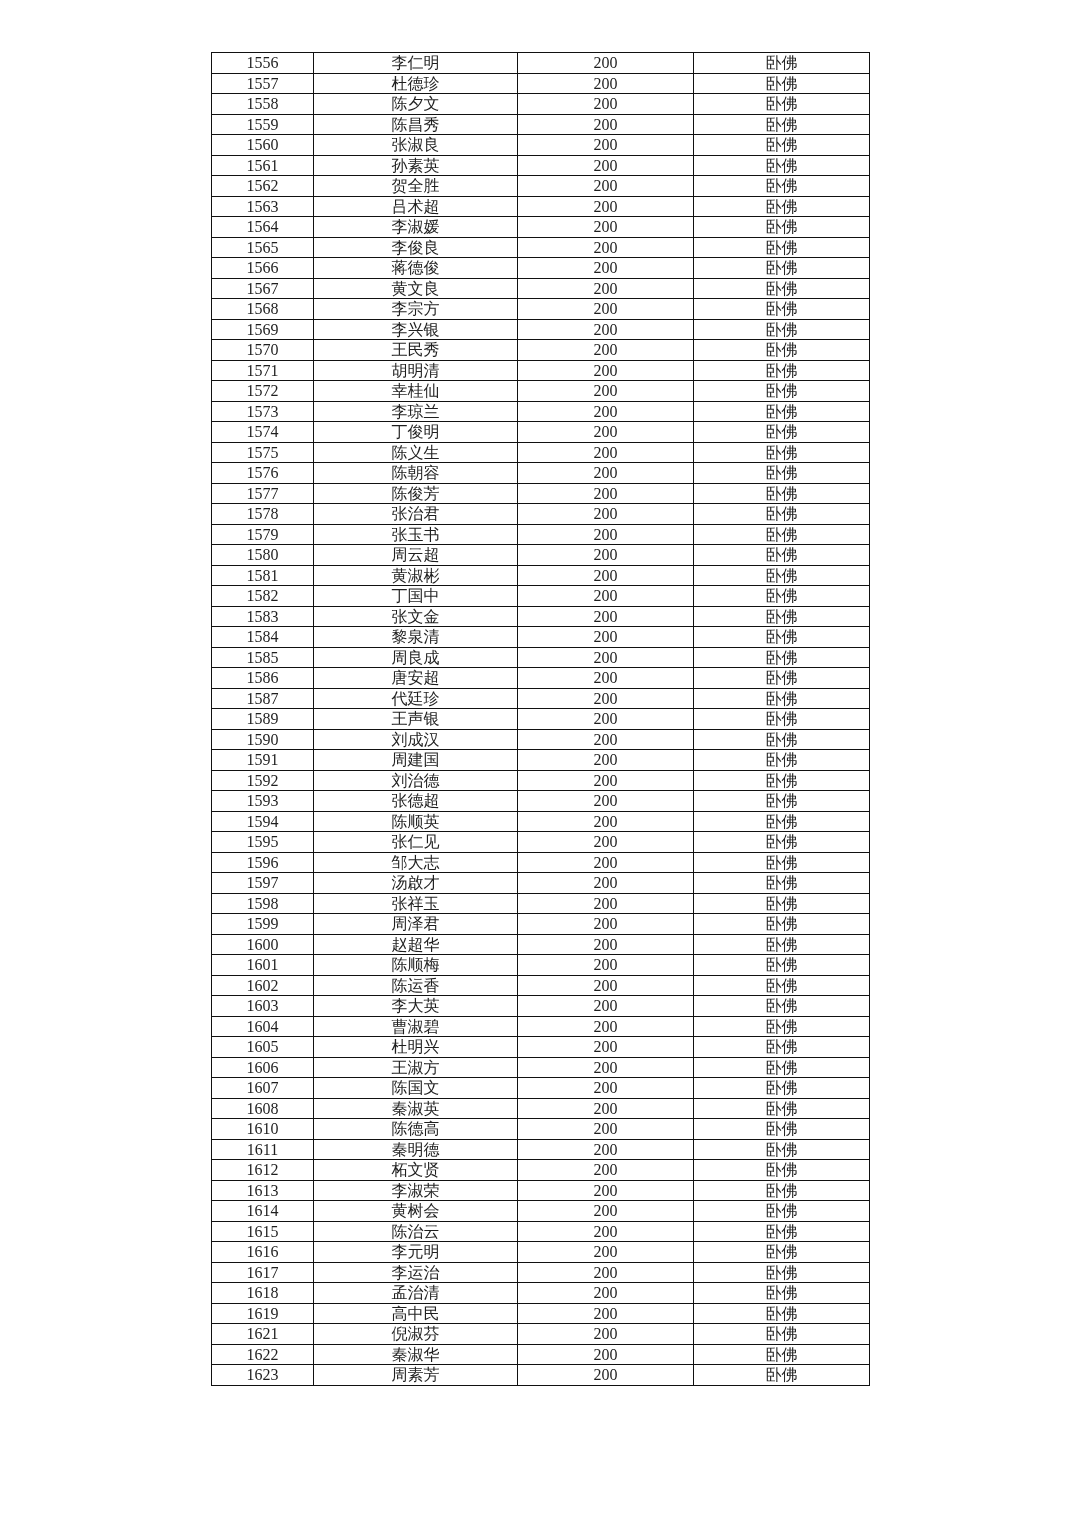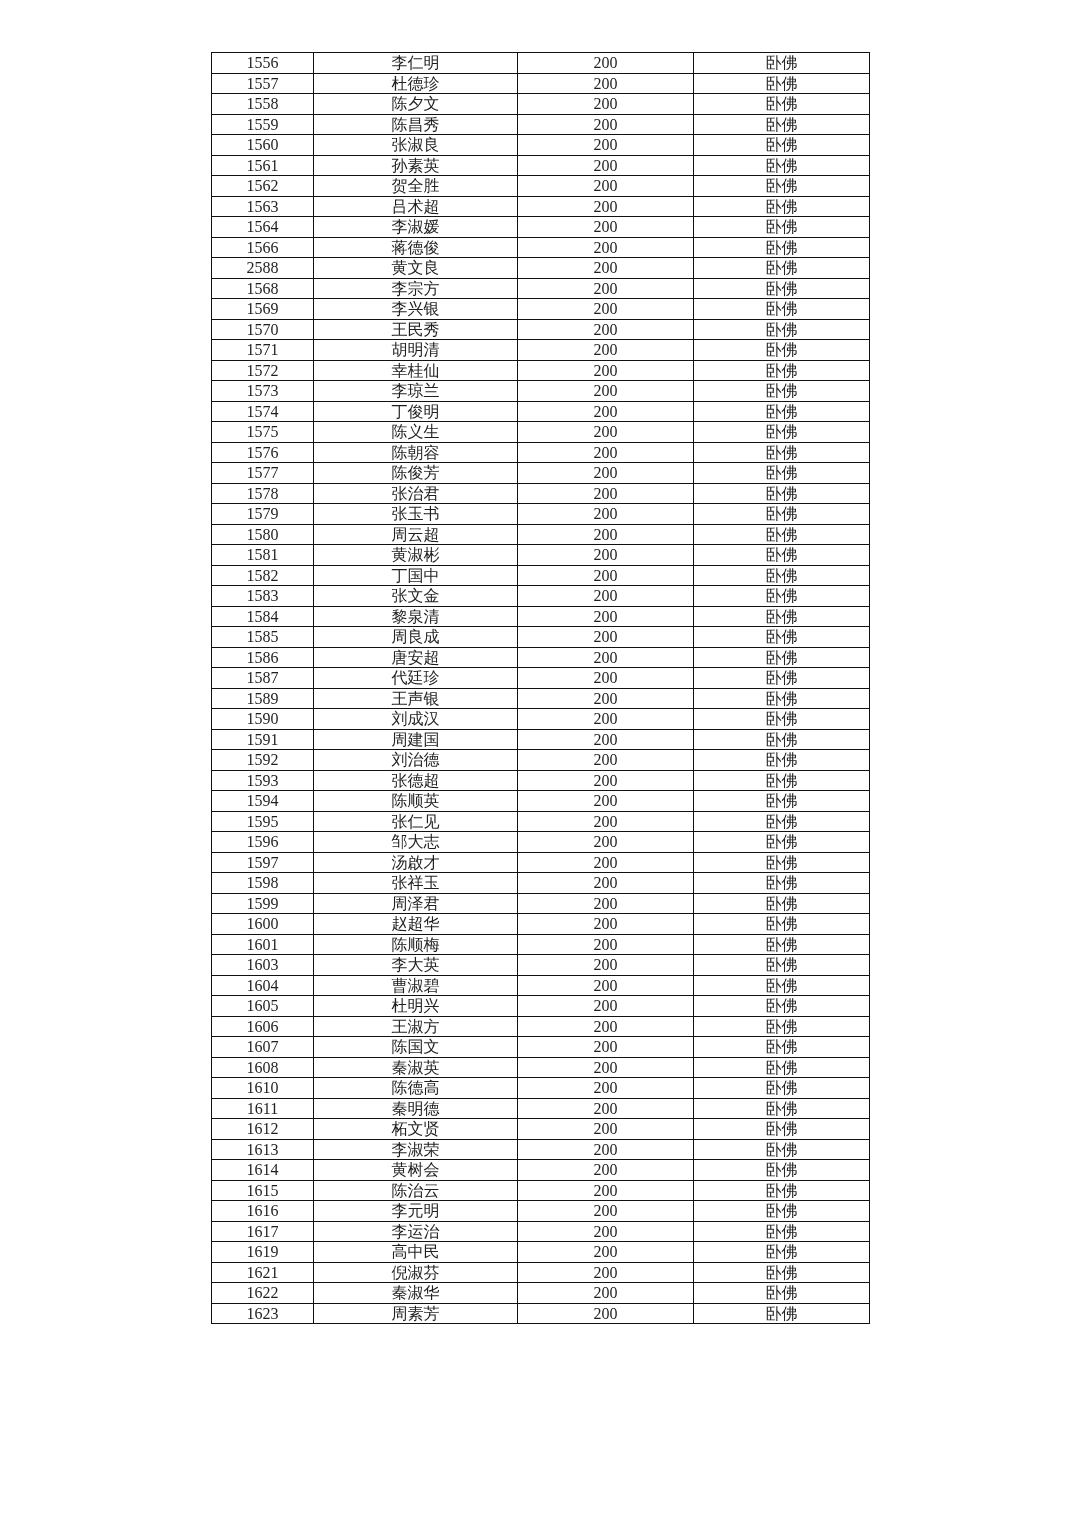--- a/index.html
+++ b/index.html
@@ -103,27 +103,33 @@
           <td>200</td>
           <td>卧佛</td>
         </tr>
         <tr>
           <td>1564</td>
           <td>李淑媛</td>
           <td>200</td>
           <td>卧佛</td>
         </tr>
         <tr>
+          <td>1565</td>
+          <td>李俊良</td>
+          <td>200</td>
+          <td>卧佛</td>
+        </tr>
+        <tr>
           <td>1566</td>
           <td>蒋德俊</td>
           <td>200</td>
           <td>卧佛</td>
         </tr>
         <tr>
-          <td>2588</td>
+          <td>1567</td>
           <td>黄文良</td>
           <td>200</td>
           <td>卧佛</td>
         </tr>
         <tr>
           <td>1568</td>
           <td>李宗方</td>
           <td>200</td>
           <td>卧佛</td>
         </tr>
@@ -313,20 +319,26 @@
           <td>200</td>
           <td>卧佛</td>
         </tr>
         <tr>
           <td>1601</td>
           <td>陈顺梅</td>
           <td>200</td>
           <td>卧佛</td>
         </tr>
         <tr>
+          <td>1602</td>
+          <td>陈运香</td>
+          <td>200</td>
+          <td>卧佛</td>
+        </tr>
+        <tr>
           <td>1603</td>
           <td>李大英</td>
           <td>200</td>
           <td>卧佛</td>
         </tr>
         <tr>
           <td>1604</td>
           <td>曹淑碧</td>
           <td>200</td>
           <td>卧佛</td>
@@ -393,20 +405,26 @@
         </tr>
         <tr>
           <td>1616</td>
           <td>李元明</td>
           <td>200</td>
           <td>卧佛</td>
         </tr>
         <tr>
           <td>1617</td>
           <td>李运治</td>
+          <td>200</td>
+          <td>卧佛</td>
+        </tr>
+        <tr>
+          <td>1618</td>
+          <td>孟治清</td>
           <td>200</td>
           <td>卧佛</td>
         </tr>
         <tr>
           <td>1619</td>
           <td>高中民</td>
           <td>200</td>
           <td>卧佛</td>
         </tr>
         <tr>

